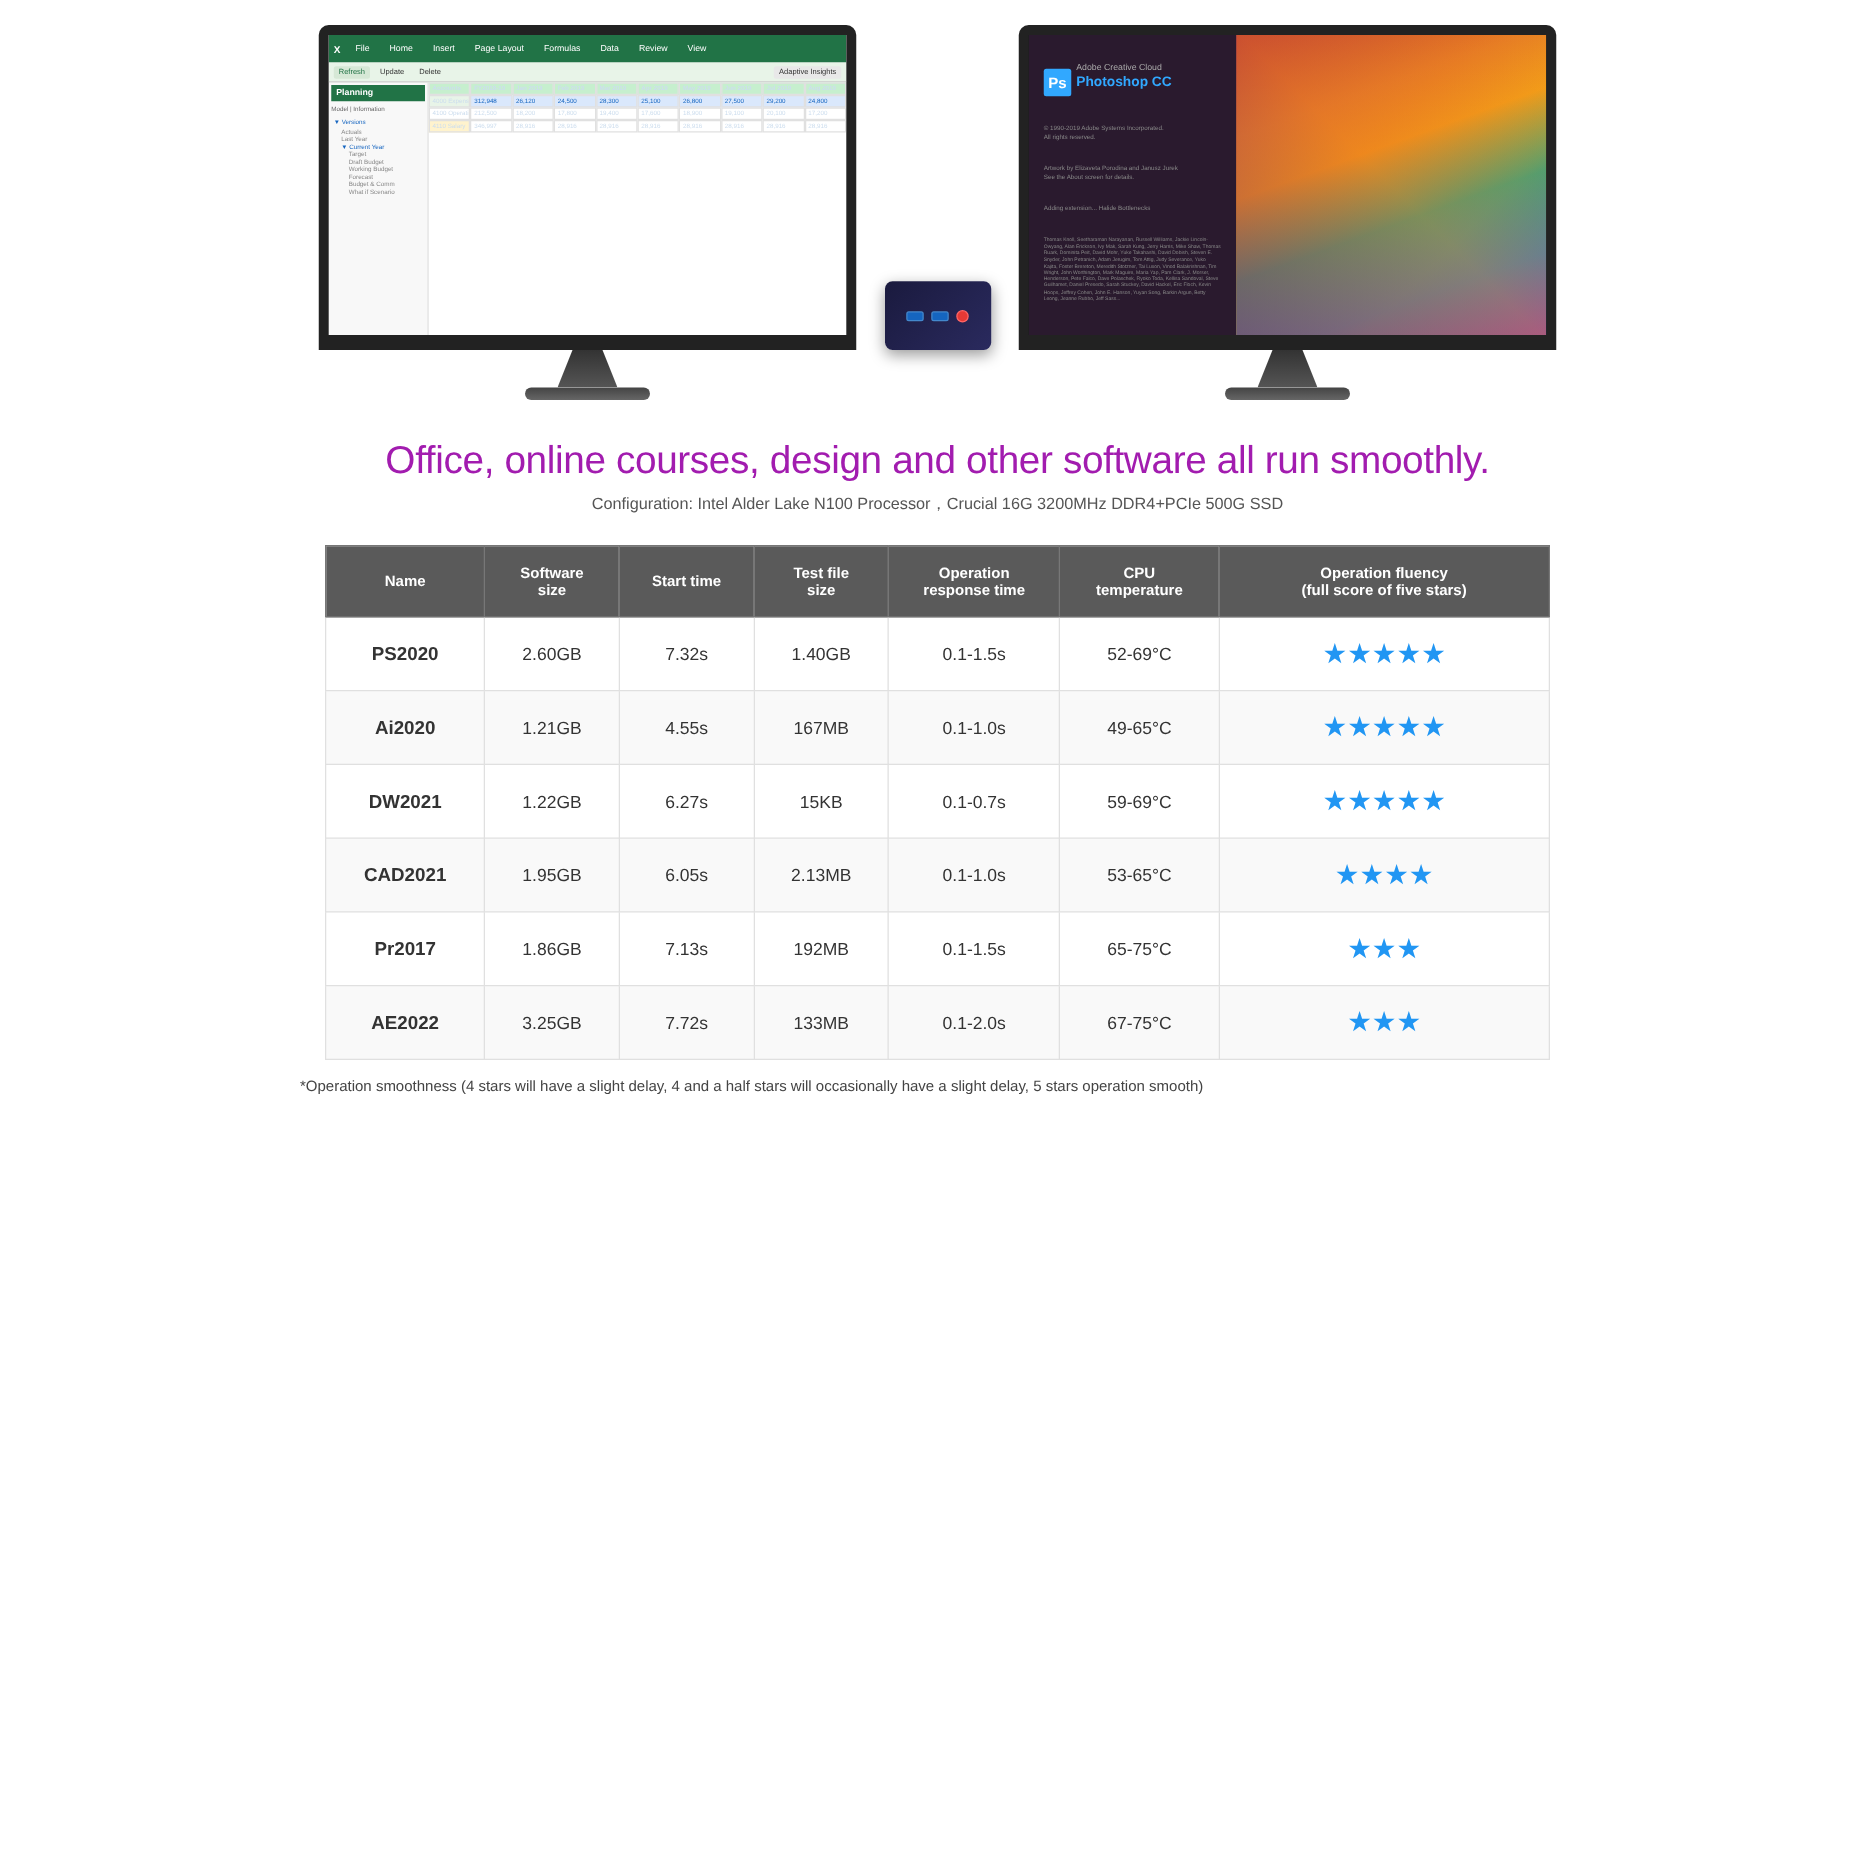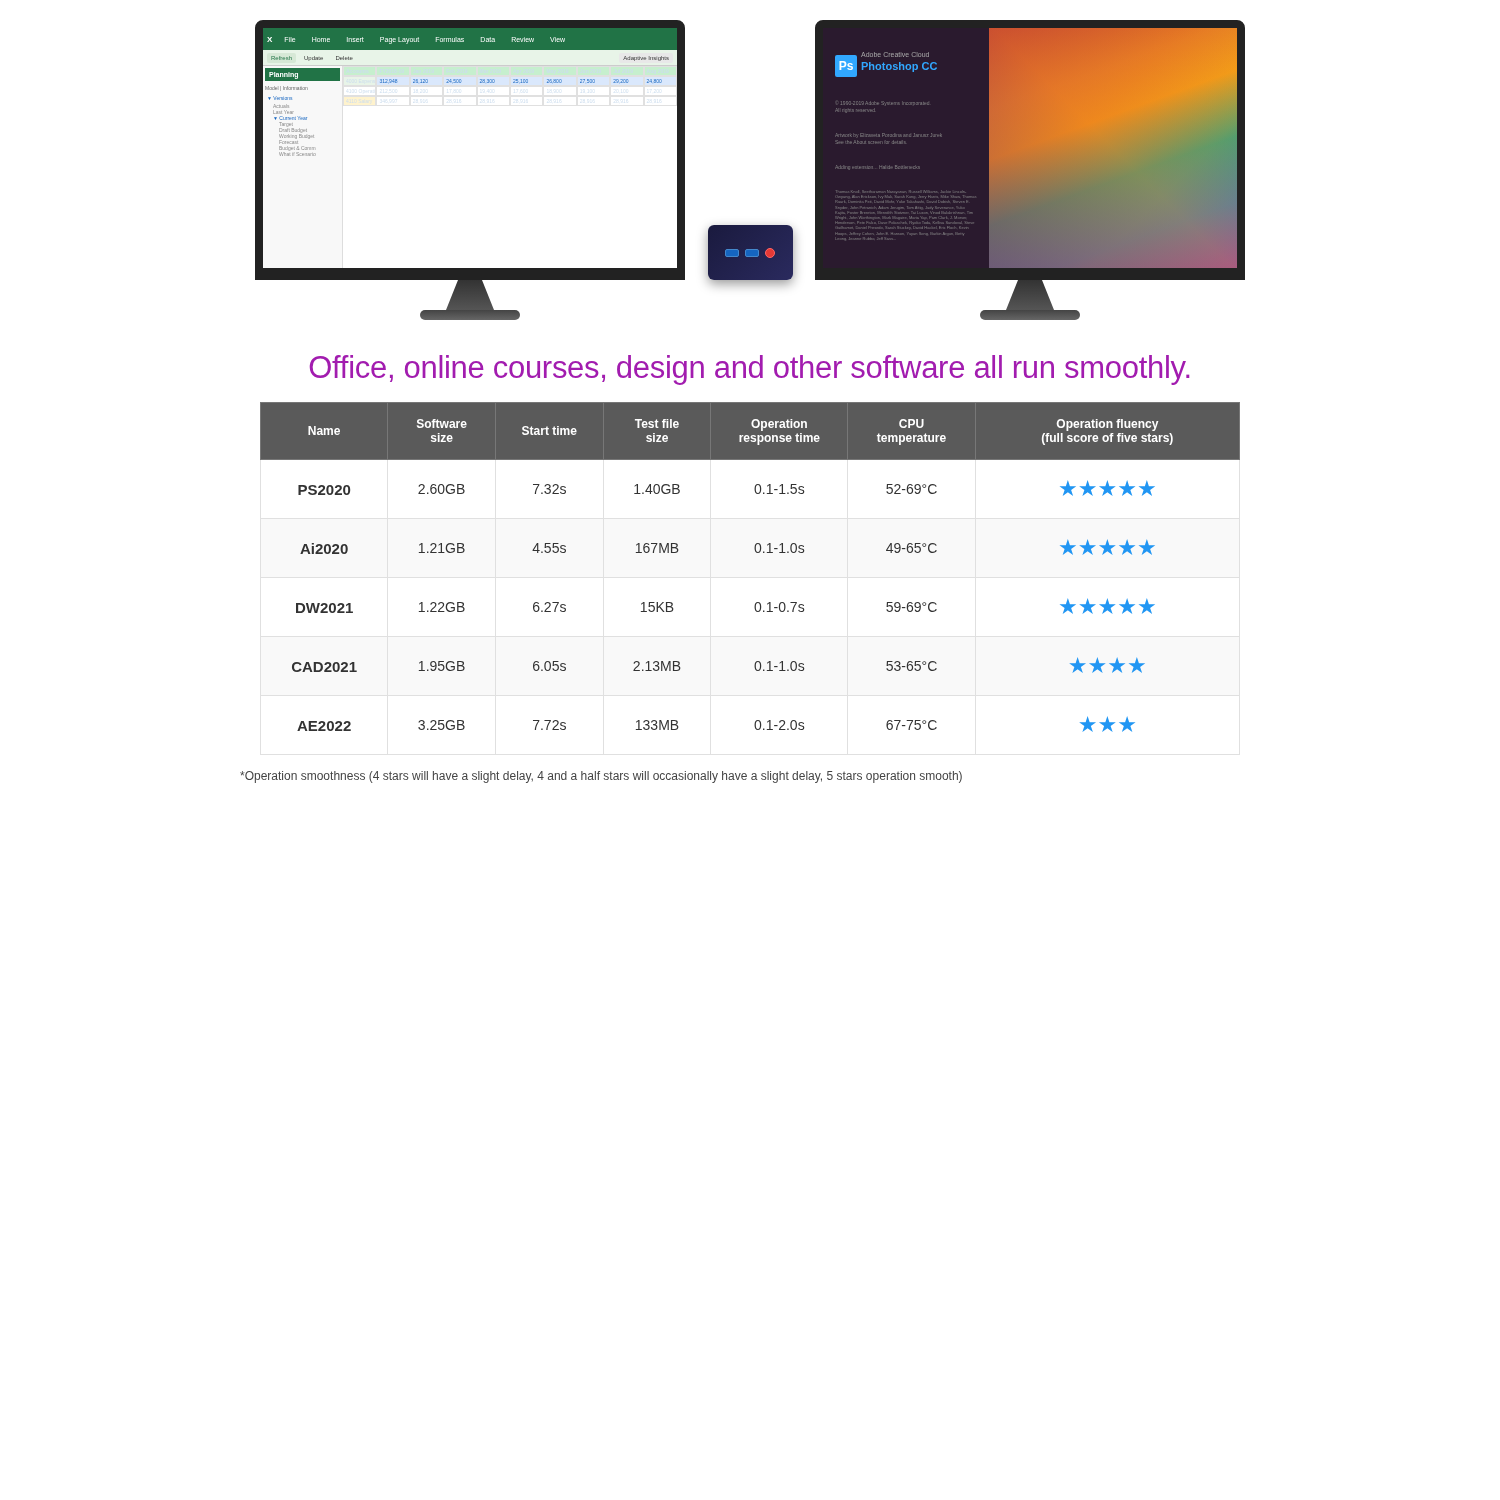--- a/index.html
+++ b/index.html
@@ -457,20 +457,21 @@
       </div>
       <div class="monitor-stand"></div>
       <div class="monitor-base"></div>
     </div>
 
   </div>
 </div>
 
 <div class="headline-section">
   <h1 class="main-headline">Office, online courses, design and other software all run smoothly.</h1>
+  <p class="sub-headline">Configuration: Intel Alder Lake N100 Processor，Crucial 16G 3200MHz DDR4+PCIe 500G SSD</p>
 </div>
 
 <div class="table-wrapper">
   <table class="comparison-table">
     <thead>
       <tr>
         <th class="name-col">Name</th>
         <th class="sw-size-col">Software<br>size</th>
         <th class="start-col">Start time</th>
         <th class="test-col">Test file<br>size</th>
@@ -510,20 +511,29 @@
         <tr>
       <td class="name-cell">CAD2021</td>
       <td>1.95GB</td>
       <td>6.05s</td>
       <td>2.13MB</td>
       <td>0.1-1.0s</td>
       <td>53-65°C</td>
       <td><span style="color:#2196F3;font-size:22px;">★</span><span style="color:#2196F3;font-size:22px;">★</span><span style="color:#2196F3;font-size:22px;">★</span><span style="color:#2196F3;font-size:22px;">★</span></td>
     </tr>
         <tr>
+      <td class="name-cell">Pr2017</td>
+      <td>1.86GB</td>
+      <td>7.13s</td>
+      <td>192MB</td>
+      <td>0.1-1.5s</td>
+      <td>65-75°C</td>
+      <td><span style="color:#2196F3;font-size:22px;">★</span><span style="color:#2196F3;font-size:22px;">★</span><span style="color:#2196F3;font-size:22px;">★</span></td>
+    </tr>
+        <tr>
       <td class="name-cell">AE2022</td>
       <td>3.25GB</td>
       <td>7.72s</td>
       <td>133MB</td>
       <td>0.1-2.0s</td>
       <td>67-75°C</td>
       <td><span style="color:#2196F3;font-size:22px;">★</span><span style="color:#2196F3;font-size:22px;">★</span><span style="color:#2196F3;font-size:22px;">★</span></td>
     </tr>
       </tbody>
   </table>

